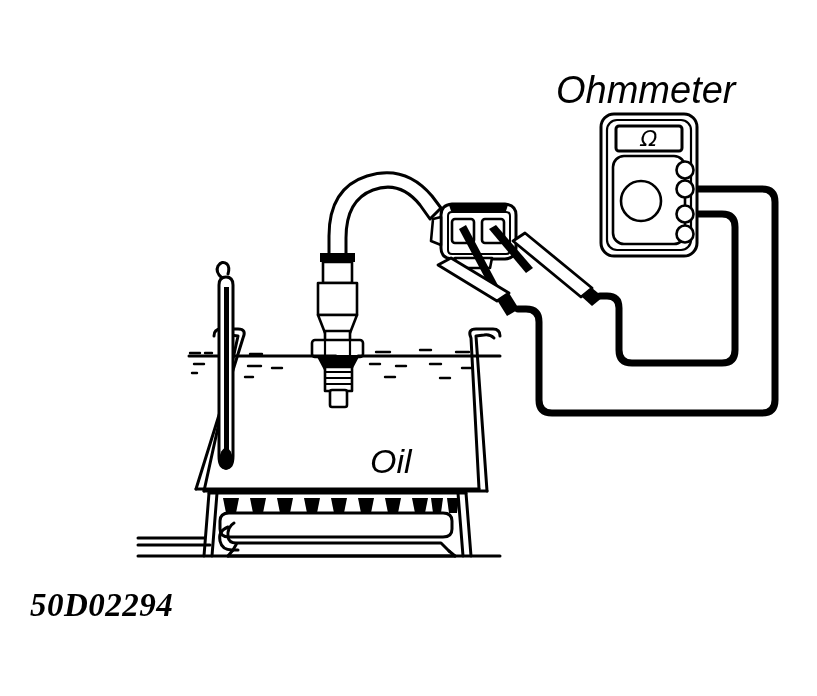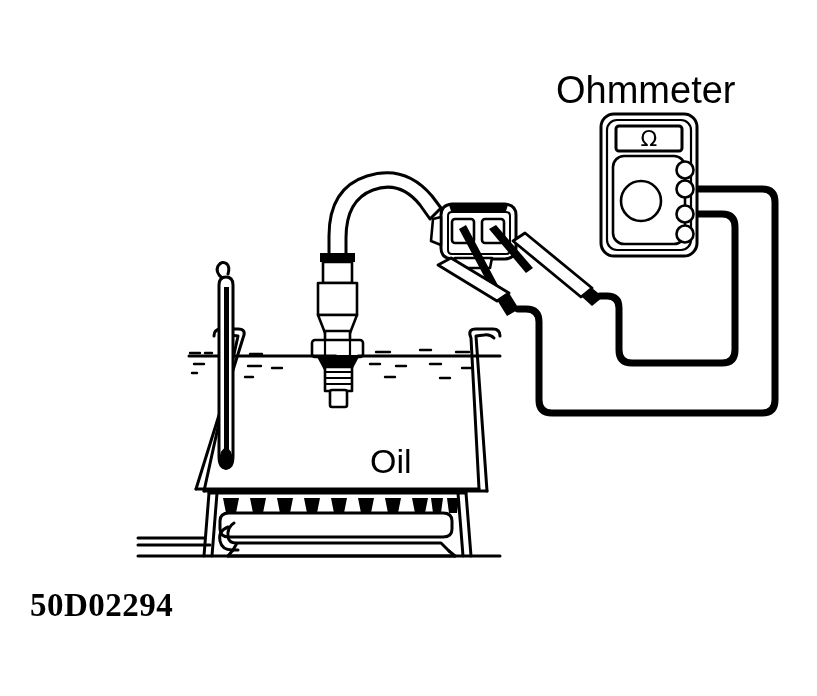--- a/index.html
+++ b/index.html
@@ -10,20 +10,21 @@
   }
   body {
     font-family: "Liberation Sans", sans-serif;
   }
   #diagram-root {
     position: relative;
     width: 817px;
     height: 696px;
     background: #ffffff;
     overflow: hidden;
+    font-style: italic;
   }
   #diagram-svg {
     position: absolute;
     left: 0;
     top: 0;
     width: 817px;
     height: 696px;
     display: block;
   }
   .label-ohmmeter {

